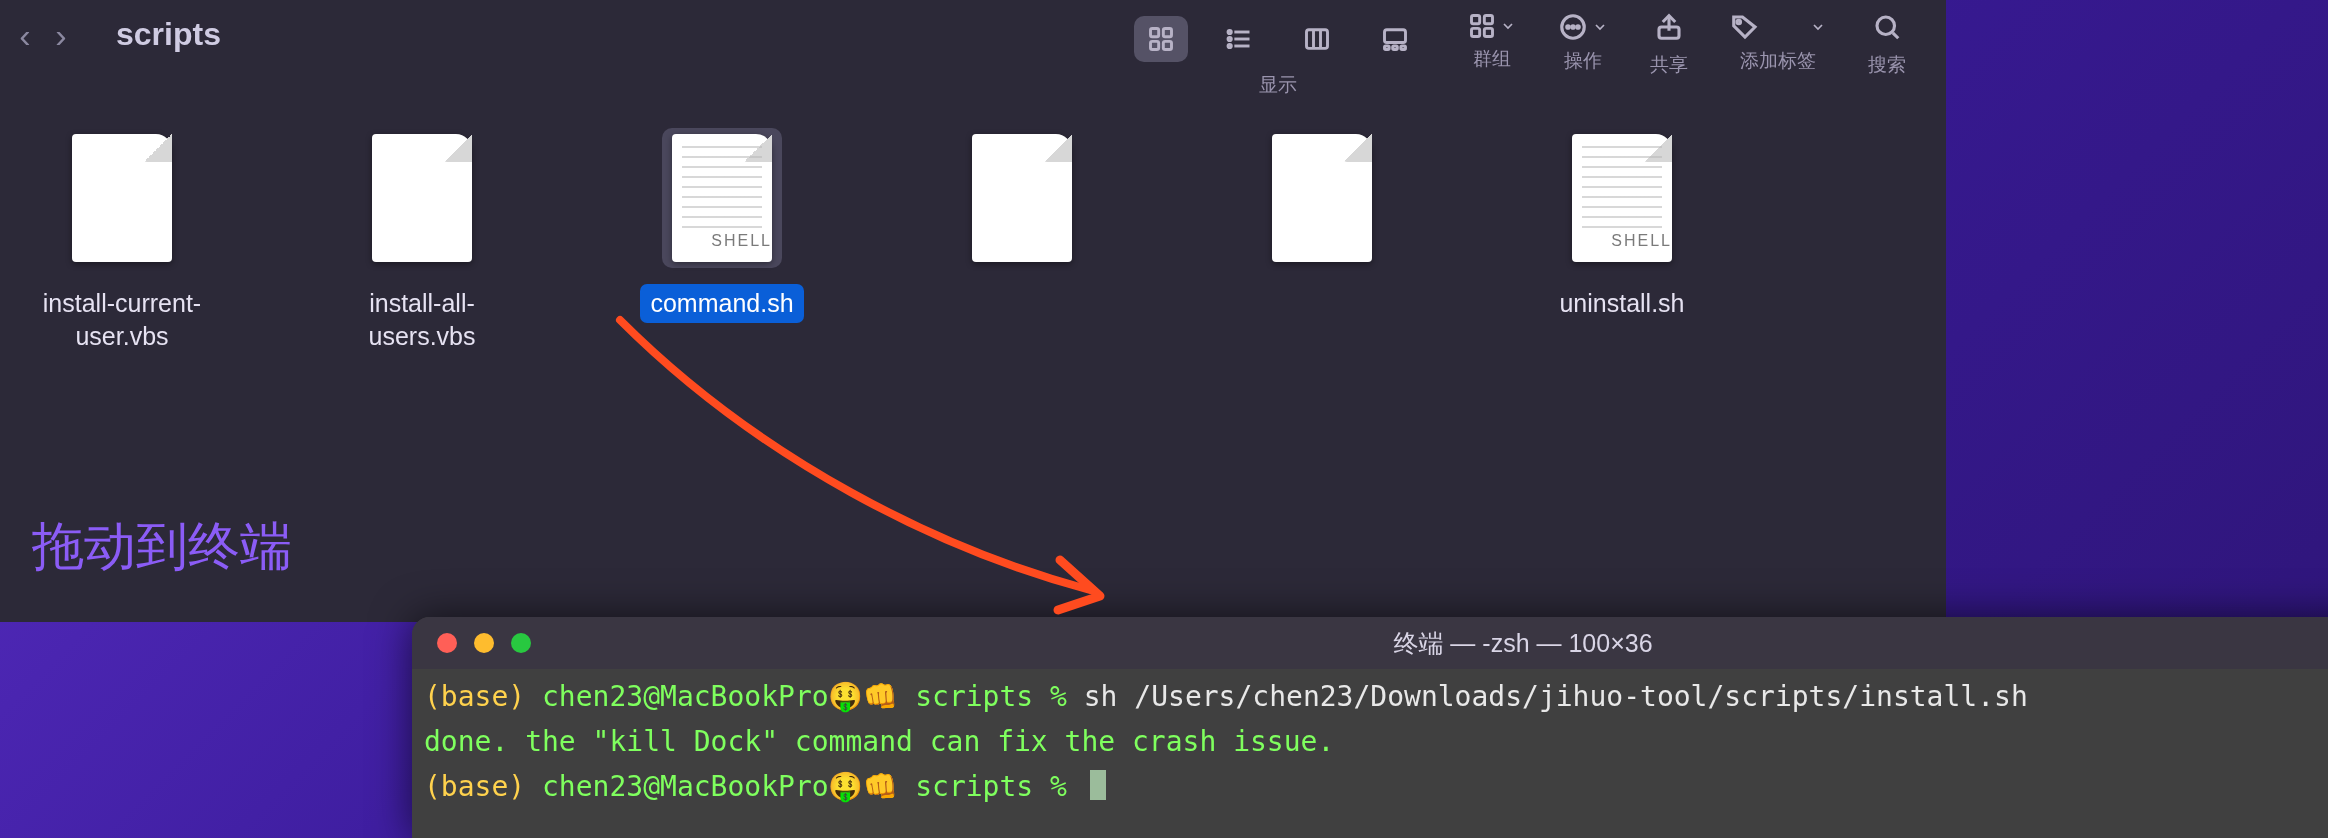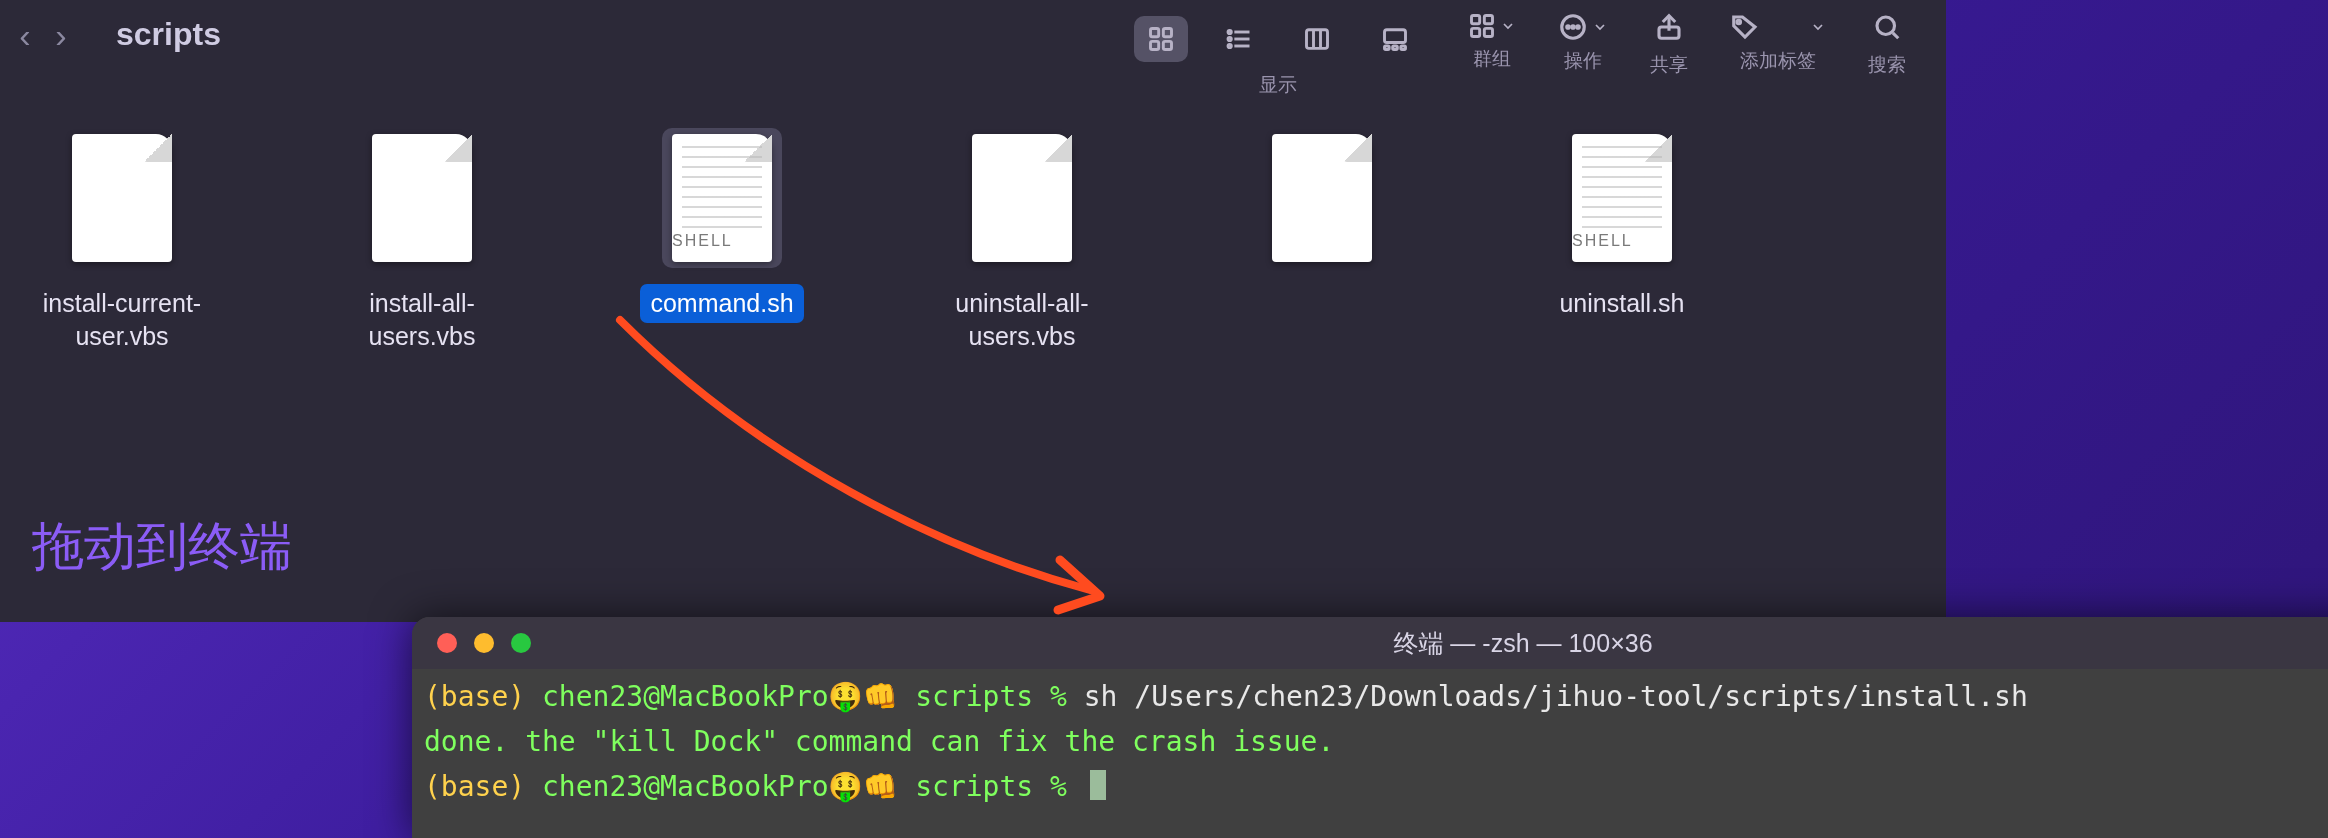--- a/index.html
+++ b/index.html
@@ -86,21 +86,21 @@
     border-bottom-left-radius:3px;
   }
   .doc-icon.shell::after {
     content:""; position:absolute; left:10px; right:10px; top:12px; bottom:34px;
     background:
       repeating-linear-gradient(#b8b8b8 0 2px, transparent 2px 10px);
     opacity:.55;
   }
   .shell-tag {
     position:absolute; bottom:10px; left:0; right:0;
-    text-align:left; font-size:16px; letter-spacing:2px;
+    text-align:right; font-size:16px; letter-spacing:2px;
     color:#7a7a7a; font-weight:500;margin-top:6px;
   }
   .doc-icon.plain::after {
     content:""; position:absolute; left:10px; right:10px; top:20px; bottom:14px;
   }
 
   
   .annotation-text {
     position:absolute; left:32px; top:512px;
     color:#8b5cf6; font-size:52px; font-weight:500;
@@ -303,23 +303,20 @@
           </div>
         </div>
         <div class="file-name-wrap sel">
           <div>command.sh</div>
         </div>
       </div>
       <div class="file-item">
         <div class="file-icon-wrap">
           <div class="doc-icon plain"></div>
         </div>
-        <div class="file-name-wrap">
-          <div>uninstall-all-users.vbs</div>
-        </div>
       </div>
       <div class="file-item">
         <div class="file-icon-wrap">
           <div class="doc-icon plain"></div>
         </div>
       </div>
       <div class="file-item">
         <div class="file-icon-wrap">
           <div class="doc-icon shell">
             <div class="shell-tag">SHELL</div>

